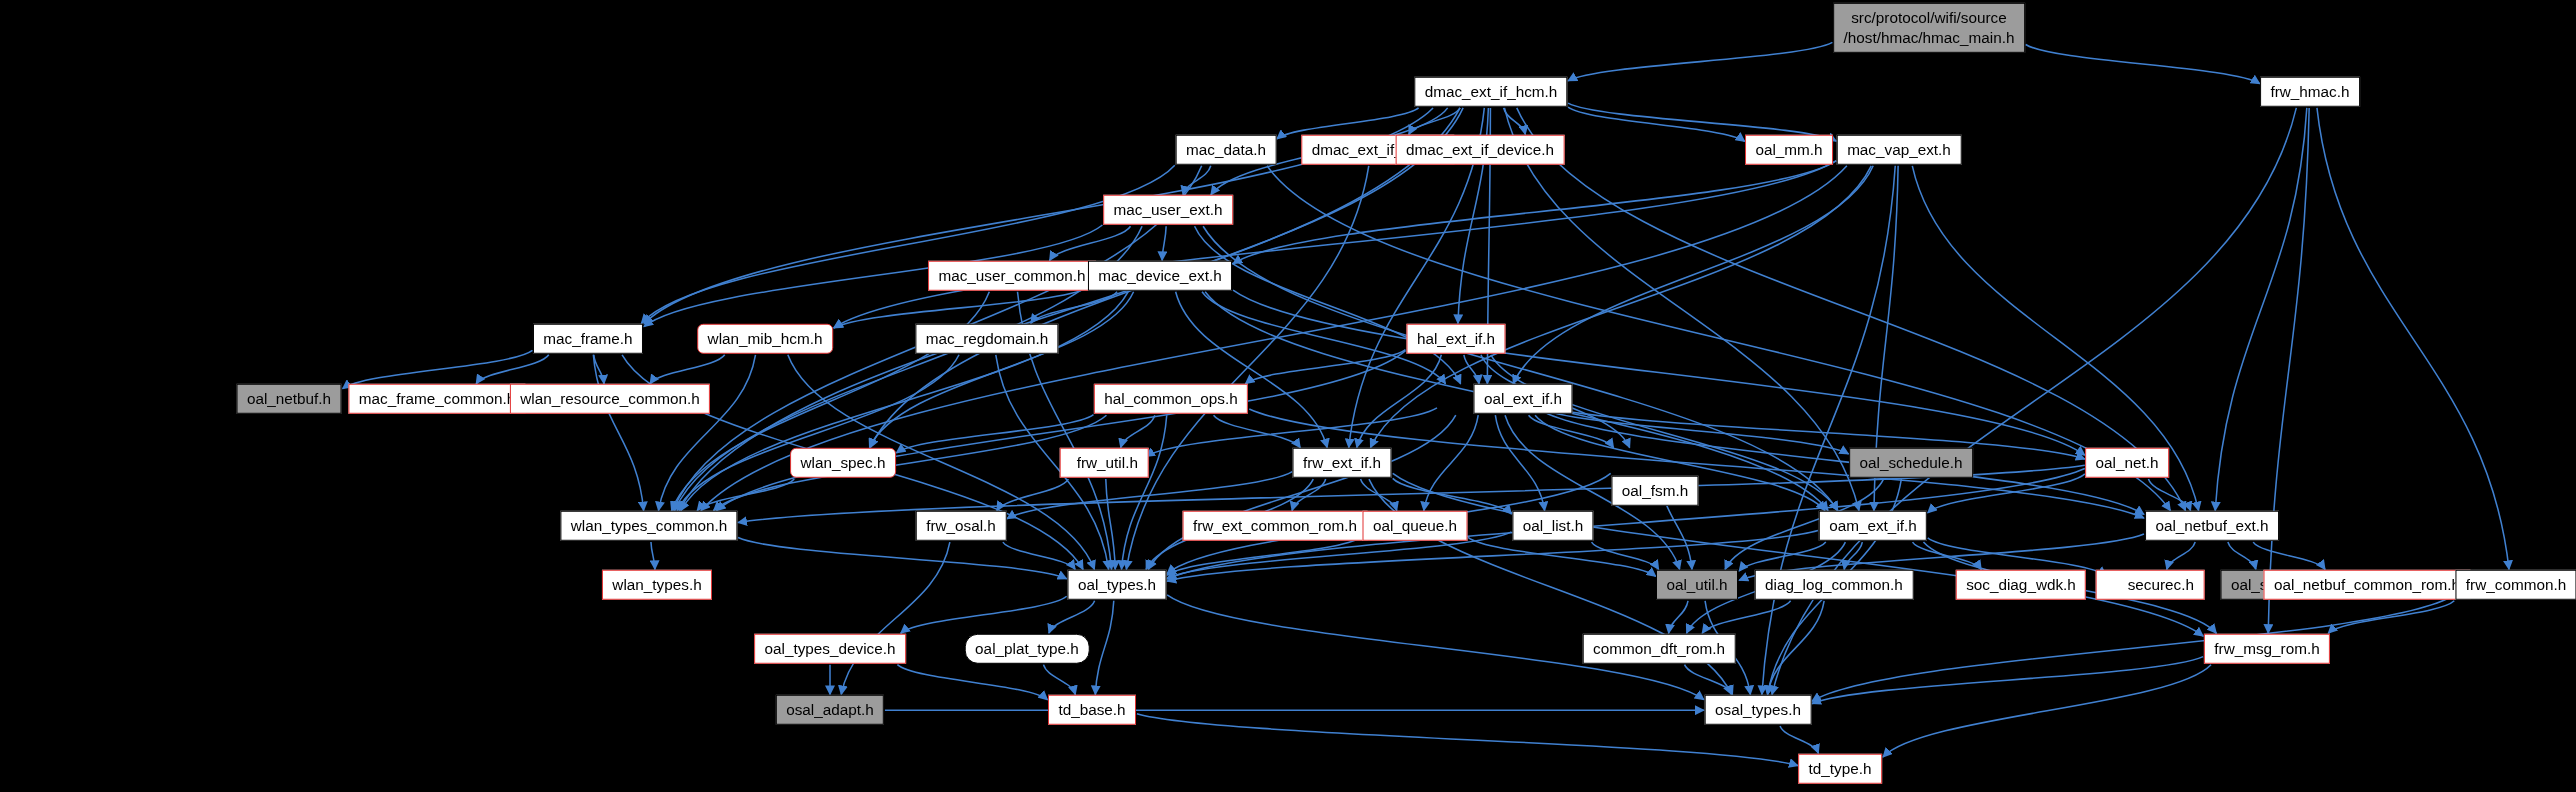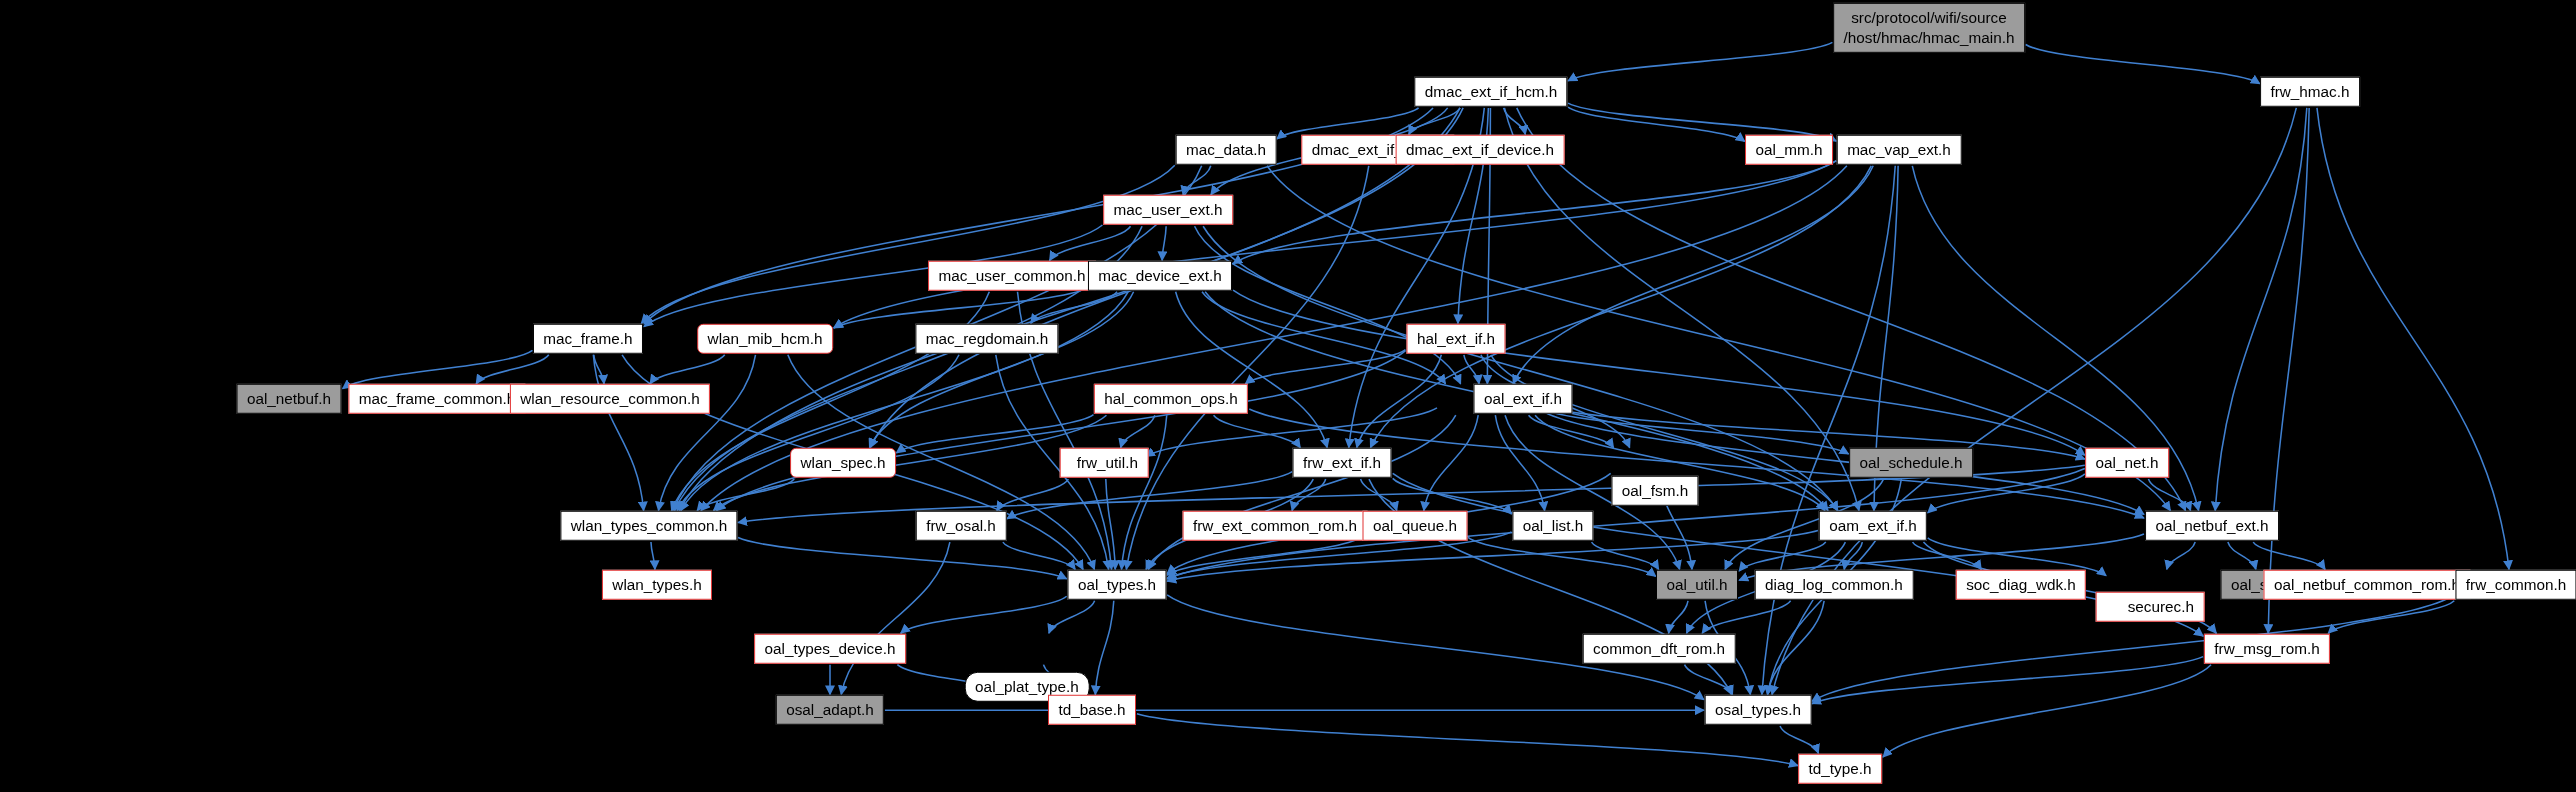--- a/index.html
+++ b/index.html
@@ -233,26 +233,26 @@
     <div class="node s-truncated" style="left: 1275px; top: 526px;">frw_ext_common_rom.h</div>
     <div class="node s-truncated" style="left: 1415px; top: 526px;">oal_queue.h</div>
     <div class="node s-default" style="left: 1553px; top: 526px;">oal_list.h</div>
     <div class="node s-default" style="left: 1873px; top: 526px;">oam_ext_if.h</div>
     <div class="node s-default" style="left: 2212px; top: 526px;">oal_netbuf_ext.h</div>
     <div class="node s-truncated" style="left: 657px; top: 585px;">wlan_types.h</div>
     <div class="node s-default" style="left: 1117px; top: 585px;">oal_types.h</div>
     <div class="node s-gray" style="left: 1697px; top: 585px;">oal_util.h</div>
     <div class="node s-default" style="left: 1834px; top: 585px;">diag_log_common.h</div>
     <div class="node s-truncated" style="left: 2021px; top: 585px;">soc_diag_wdk.h</div>
-    <div class="node s-truncated" style="left: 2150px; top: 607px; padding-left: 31px;">securec.h</div>
+    <div class="node s-truncated" style="left: 2150px; top: 585px; padding-left: 31px;">securec.h</div>
     <div class="node s-gray" style="left: 2272px; top: 585px;">oal_skbuff.h</div>
     <div class="node s-truncated" style="left: 2367px; top: 585px;">oal_netbuf_common_rom.h</div>
     <div class="node s-default" style="left: 2516px; top: 585px;">frw_common.h</div>
     <div class="node s-truncated" style="left: 830px; top: 649px;">oal_types_device.h</div>
-    <div class="node s-default" style="left: 1027px; top: 687px; border-radius: 13px;">oal_plat_type.h</div>
+    <div class="node s-default" style="left: 1027px; top: 649px; border-radius: 13px;">oal_plat_type.h</div>
     <div class="node s-default" style="left: 1659px; top: 649px;">common_dft_rom.h</div>
     <div class="node s-truncated" style="left: 2267px; top: 649px;">frw_msg_rom.h</div>
     <div class="node s-gray" style="left: 830px; top: 710px;">osal_adapt.h</div>
     <div class="node s-truncated" style="left: 1092px; top: 710px;">td_base.h</div>
     <div class="node s-default" style="left: 1758px; top: 710px;">osal_types.h</div>
     <div class="node s-truncated" style="left: 1840px; top: 769px;">td_type.h</div>
   </div>
 
 
 </body></html>

